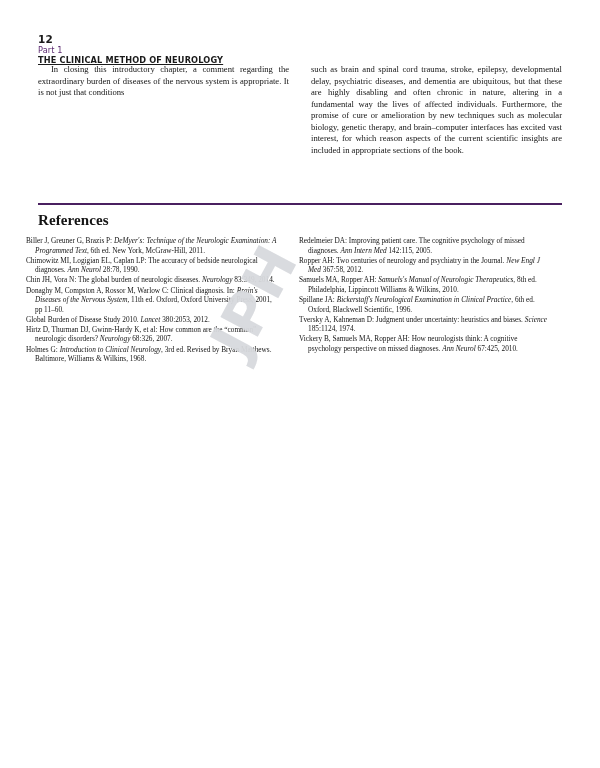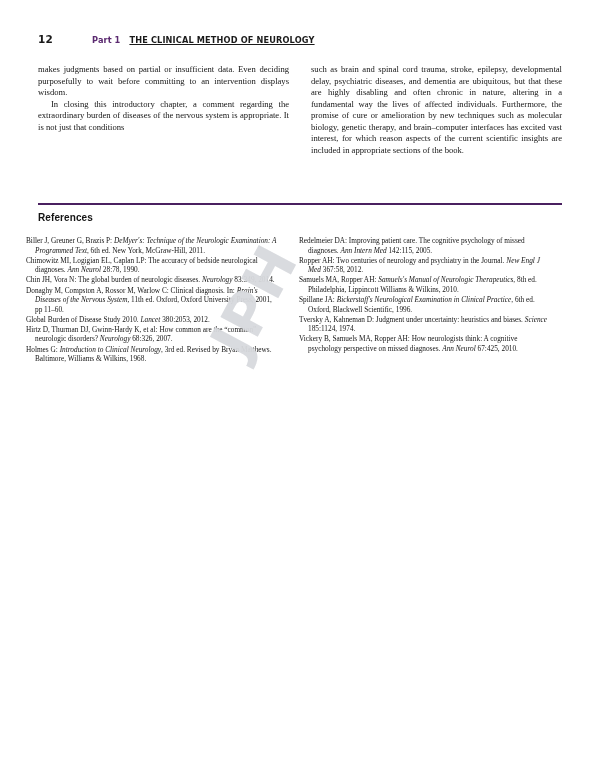--- a/index.html
+++ b/index.html
@@ -25,34 +25,35 @@
     overflow: hidden;
   }
 
   
   .running-head {
     position: absolute;
     top: 33px;
     left: 38px;
     right: 40px;
     display: flex;
-    align-items: flex-end;
+    align-items: flex-start;
     font-family: "DejaVu Sans", sans-serif;
+    flex-direction: column;
   }
   .folio {
     font-size: 10.5px;
     font-weight: bold;
     color: #1a1a1a;
     letter-spacing: 0.2px;
     width: 54px;
     flex: 0 0 auto;
   }
   .part-label {
     font-size: 8.2px;
-    font-weight: bold;
+    font-weight: normal;
     color: #5b2a70;
     letter-spacing: 0.1px;
     margin-right: 9px;
     white-space: nowrap;
   }
   .head-title {
     font-size: 8.2px;
     font-weight: bold;
     color: #1a1a1a;
     letter-spacing: 0.15px;
@@ -92,22 +93,22 @@
     left: 38px;
     top: 203px;
     width: 524px;
     height: 2.2px;
     background: #4a2060;
   }
   .refs-heading {
     position: absolute;
     left: 38px;
     top: 212px;
-    font-family: Liberation Sans, sans-serif;
-    font-size: 10px;
+    font-family: Liberation Serif, serif;
+    font-size: 15px;
     font-weight: bold;
     color: #141414;
     letter-spacing: 0.1px;
   }
 
   .refs-cols {
     position: absolute;
     top: 236px;
     left: 26px;
     width: 524px;
@@ -155,21 +156,20 @@
 <div class="page">
 
   <div class="running-head">
     <span class="folio">12</span>
     <span class="part-label" style="color: rgb(91, 42, 112);">Part 1</span>
     <span class="head-title">THE CLINICAL METHOD OF NEUROLOGY</span>
   </div>
 
   <div class="body-cols">
     <div class="col">
-      <p class="body-p">makes judgments based on partial or insufficient data. Even deciding purposefully to wait before committing to an intervention displays wisdom.</p>
       <p class="body-p indent">In closing this introductory chapter, a comment regarding the extraordinary burden of diseases of the nervous system is appropriate. It is not just that conditions</p>
     </div>
     <div class="col">
       <p class="body-p">such as brain and spinal cord trauma, stroke, epilepsy, developmental delay, psychiatric diseases, and dementia are ubiquitous, but that these are highly disabling and often chronic in nature, altering in a fundamental way the lives of affected individuals. Furthermore, the promise of cure or amelioration by new techniques such as molecular biology, genetic therapy, and brain–computer interfaces has excited vast interest, for which reason aspects of the current scientific insights are included in appropriate sections of the book.</p>
     </div>
   </div>
 
   <div class="rule" style="background: rgb(74, 32, 96);"></div>
   <div class="refs-heading">References</div>
 

